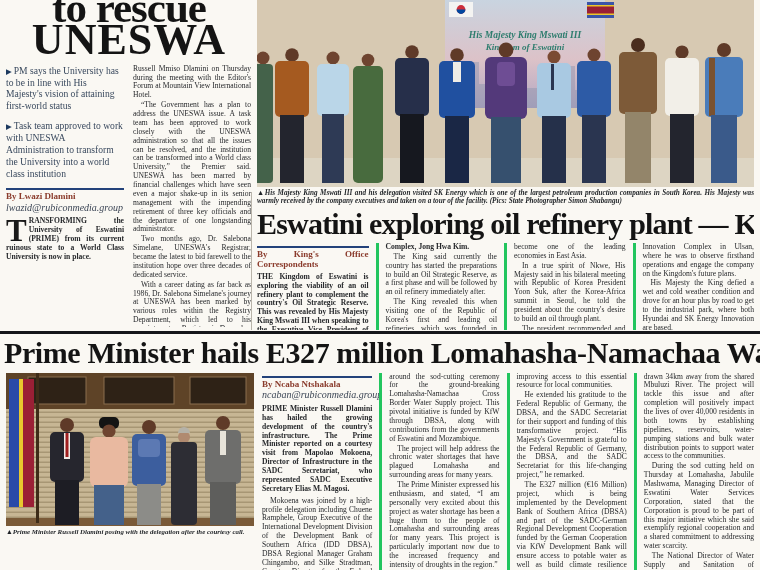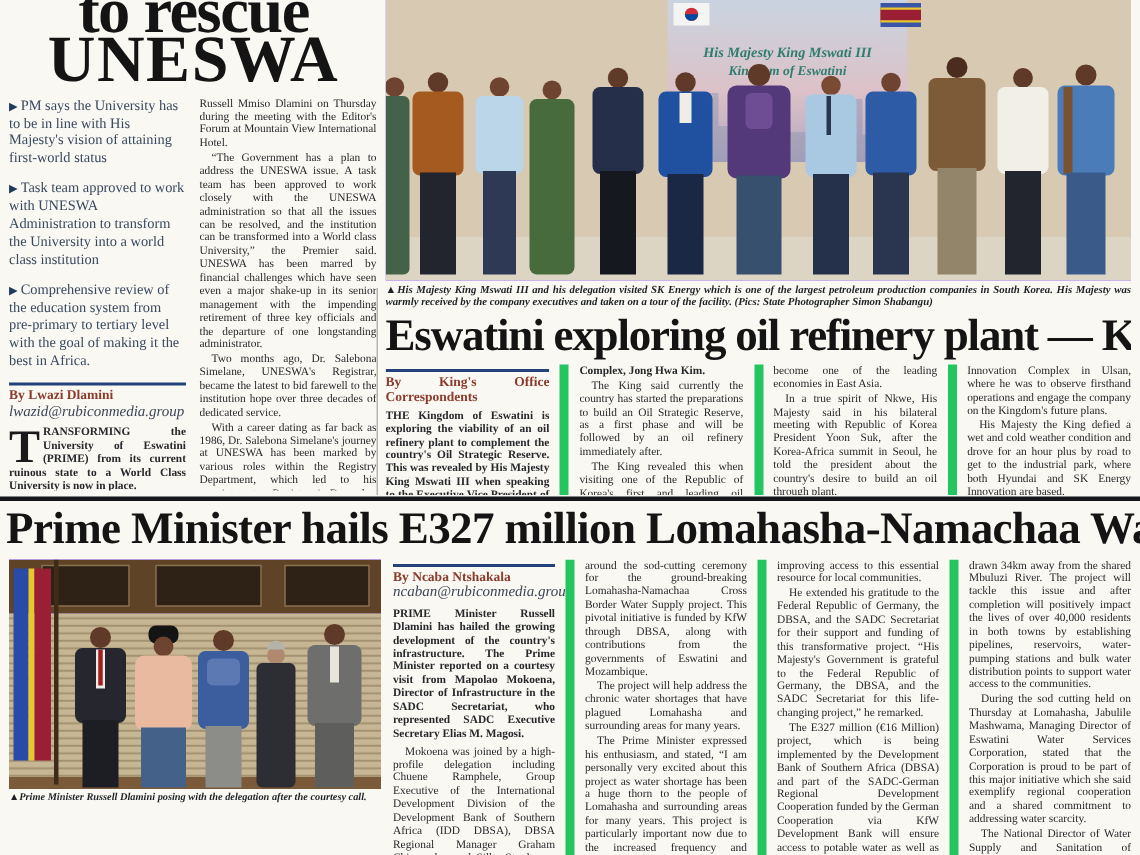--- a/index.html
+++ b/index.html
@@ -22,30 +22,30 @@
     font-size:43px; line-height:0.72; margin-top:-7px; }
   .lead-headline .hl2 { font-size:44px; letter-spacing:1px; }
   .lead-cols { display:flex; gap:9px; margin-top:9px; height:262px; overflow:hidden; }
   .lead-col { width:118px; overflow:hidden; }
   .bullet-item { font-size:9.6px; line-height:1.24; color:#39495e; margin:0 0 8px 0; }
   .bullet-glyph { color:#1d3a5f; font-size:7.5px; margin-right:2px; }
   .dropcap { float:left; font-size:31px; line-height:25px; font-weight:bold; color:#1a1a1a;
     margin:1px 2px 0 0; }
   
   .king-story { position:absolute; left:257px; top:0; width:497px; height:330px; overflow:hidden; }
-  .photo-frame { position:relative; width:100%; background:#8b5cf6; overflow:hidden; }
+  .photo-frame { position:relative; width:100%; background:#fef9c3; overflow:hidden; }
   .king-photo { height:187px; }
   .king-caption { font-size:7.2px; font-style:italic; font-weight:bold; line-height:1.18;
     text-align:justify; margin-top:2px; color:#1e2226; }
   .king-headline { font-size:30px; font-weight:bold; color:#141414; letter-spacing:-0.8px;
     line-height:1.0; margin-top:3px; white-space:nowrap; }
   .king-cols { display:flex; margin-top:4px; height:88px; }
   .news-col { flex:1 1 0; overflow:hidden; padding:0 7px; }
   .news-col:first-child { padding-left:0; }
-  .news-col + .news-col { border-left:6px solid #22c55e; }
+  .news-col + .news-col { border-left:3px solid #22c55e; }
   .news-col:last-child { padding-right:0; }
   .sect-vrule { position:absolute; left:251px; top:192px; height:138px; width:0;
     border-left:1px solid #b9b4aa; }
   
   .pm-story { position:absolute; left:0; top:331px; width:760px; height:239px;
     border-top:3px solid #15161a; box-sizing:border-box; overflow:hidden; }
   .pm-headline { text-align:center; font-weight:bold; font-size:30px; color:#141414;
     letter-spacing:-0.4px; line-height:1.05; margin:3px 4px 4px 4px; white-space:nowrap; }
   .pm-body { display:flex; padding:0 6px; gap:8px; }
   .pm-photo-wrap { width:248px; flex:0 0 auto; }
@@ -63,21 +63,20 @@
 
   <div class="lead-story">
     <div class="lead-headline">
       <div>to rescue</div>
       <div class="hl2">UNESWA</div>
     </div>
     <div class="lead-cols">
       <div class="lead-col">
         <p class="bullet-item"><span class="bullet-glyph">▶</span><span>PM says the University has to be in line with His Majesty's vision of attaining first-world status</span></p>
         <p class="bullet-item"><span class="bullet-glyph">▶</span><span>Task team approved to work with UNESWA Administration to transform the University into a world class institution</span></p>
-        <p class="bullet-item"><span class="bullet-glyph">▶</span><span>Comprehensive review of the education system from pre-primary to tertiary level with the goal of making it the best in Africa.</span></p>
         <hr class="byline-rule">
         <div class="byline-name">By Lwazi Dlamini</div>
         <div class="byline-email">lwazid@rubiconmedia.group</div>
         <div class="body-txt">
           <p class="para bold"><span class="dropcap">T</span><span>RANSFORMING the University of Eswatini (PRIME) from its current ruinous state to a World Class University is now in place.</span></p>
 
         </div>
       </div>
       <div class="lead-col body-txt">
         <p class="para">Russell Mmiso Dlamini on Thursday during the meeting with the Editor's Forum at Mountain View International Hotel.</p>

